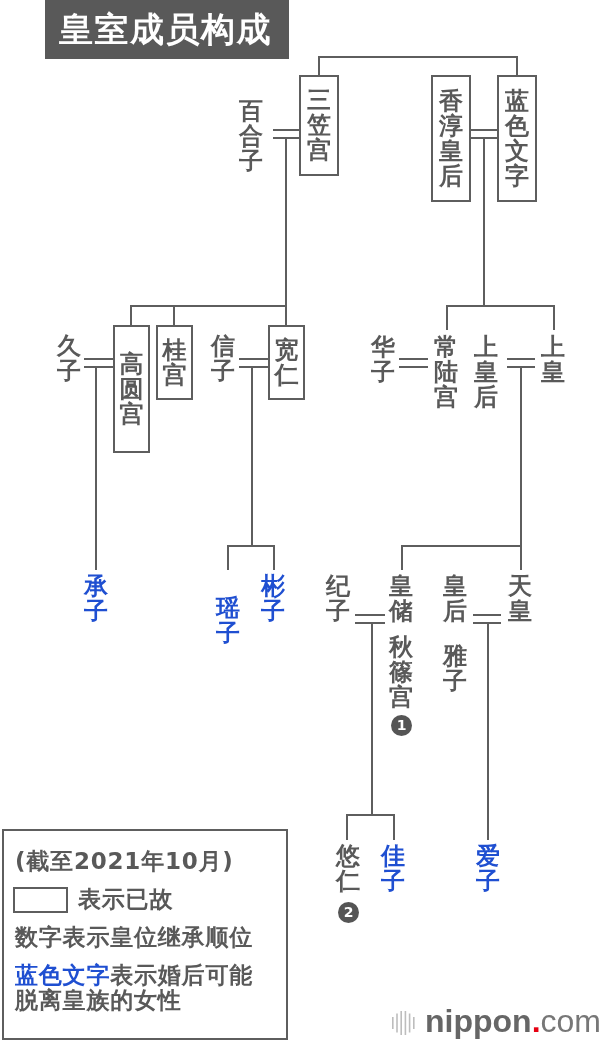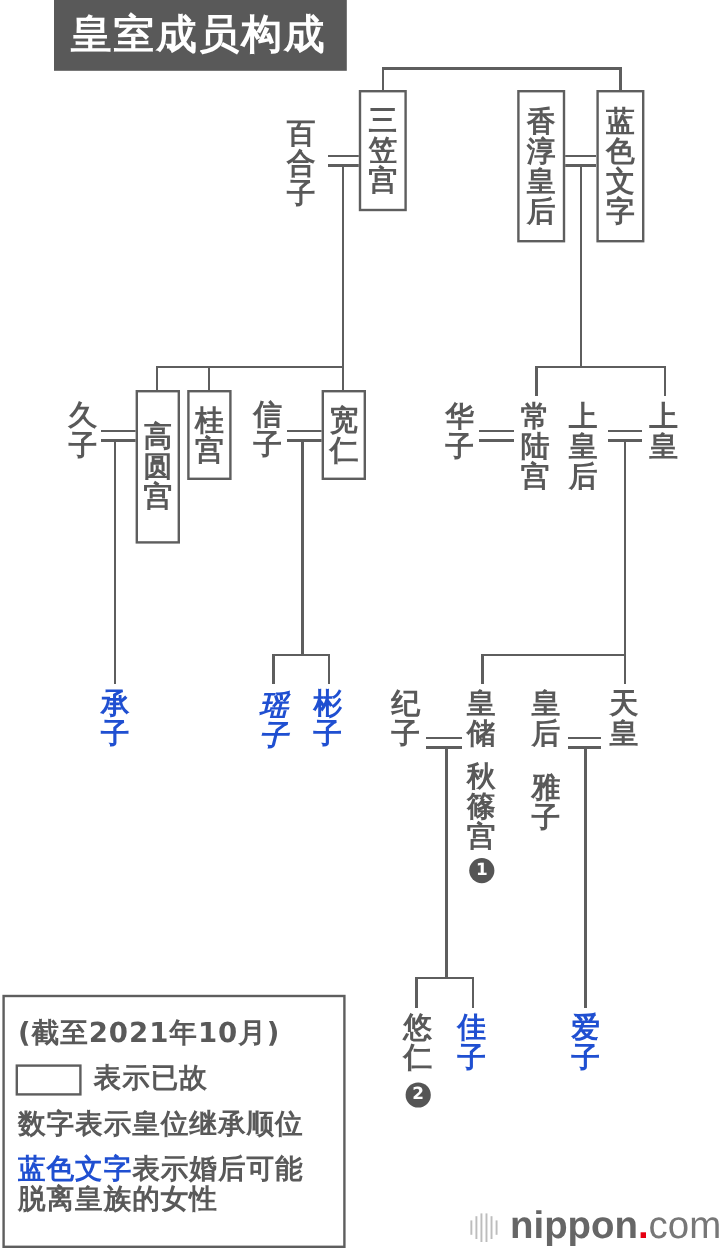--- a/index.html
+++ b/index.html
@@ -179,21 +179,21 @@
 <div class="box deceased" style="left:268px; top:325px; width:37px; height:75px;">
   <span class="vt">宽仁</span>
 </div>
 
 <div class="vt" style="left:370px; top:335px;">华子</div>
 <div class="vt" style="left:433px; top:335px;">常陆宫</div>
 <div class="vt" style="left:473px; top:335px;">上皇后</div>
 <div class="vt" style="left:540px; top:335px;">上皇</div>
 
 <div class="vt blue" style="left:83px; top:574px;">承子</div>
-<div class="vt blue" style="left:215px; top:576px;font-style:italic;">瑶子</div>
+<div class="vt blue" style="left:215px; top:596px;">瑶子</div>
 <div class="vt blue" style="left:260px; top:574px;">彬子</div>
 
 <div class="vt" style="left:325px; top:574px;">纪子</div>
 
 <div class="vt" style="left:388px; top:574px;">皇储</div>
 <div class="vt" style="left:388px; top:635px;">秋篠宫</div>
 <div class="badge" style="left:391px; top:715px;">1</div>
 
 <div class="vt" style="left:442px; top:574px;">皇后</div>
 <div class="vt" style="left:442px; top:644px;">雅子</div>

